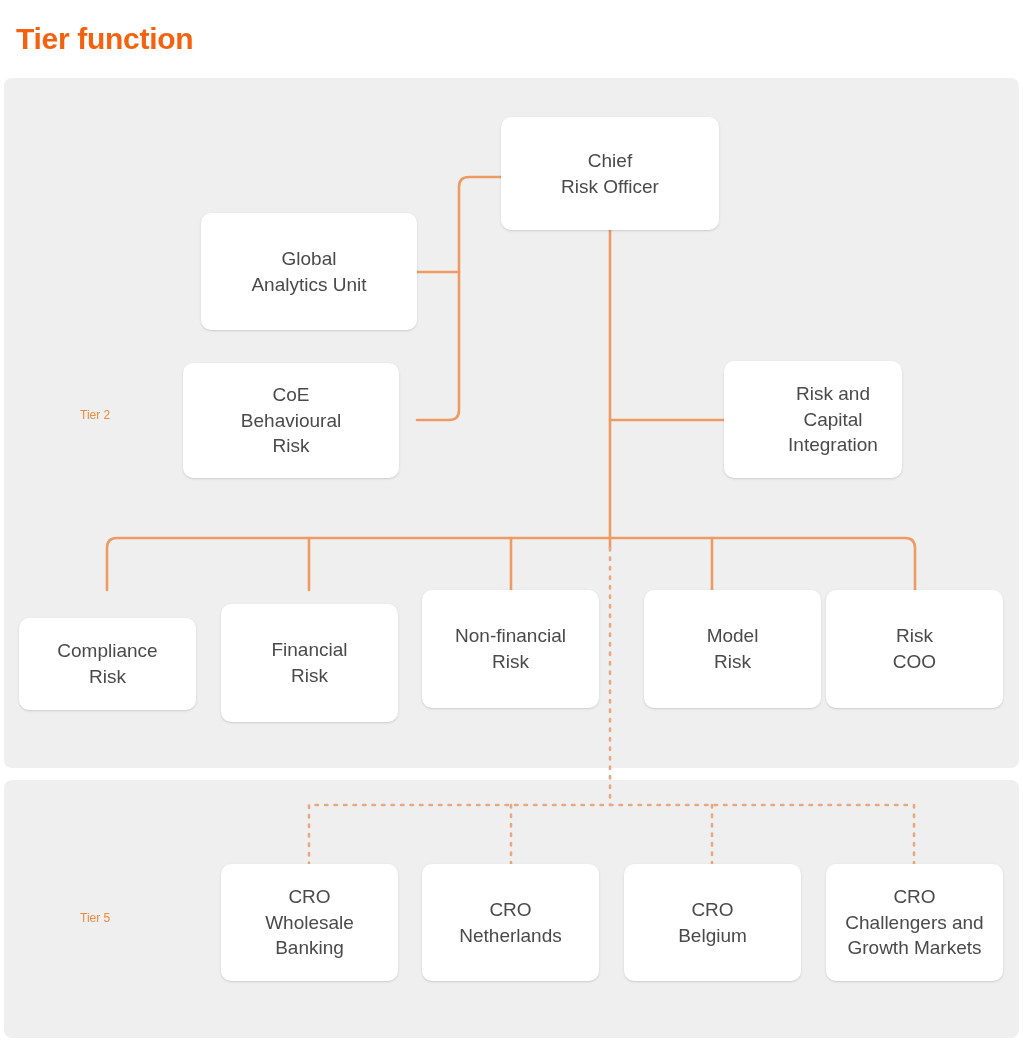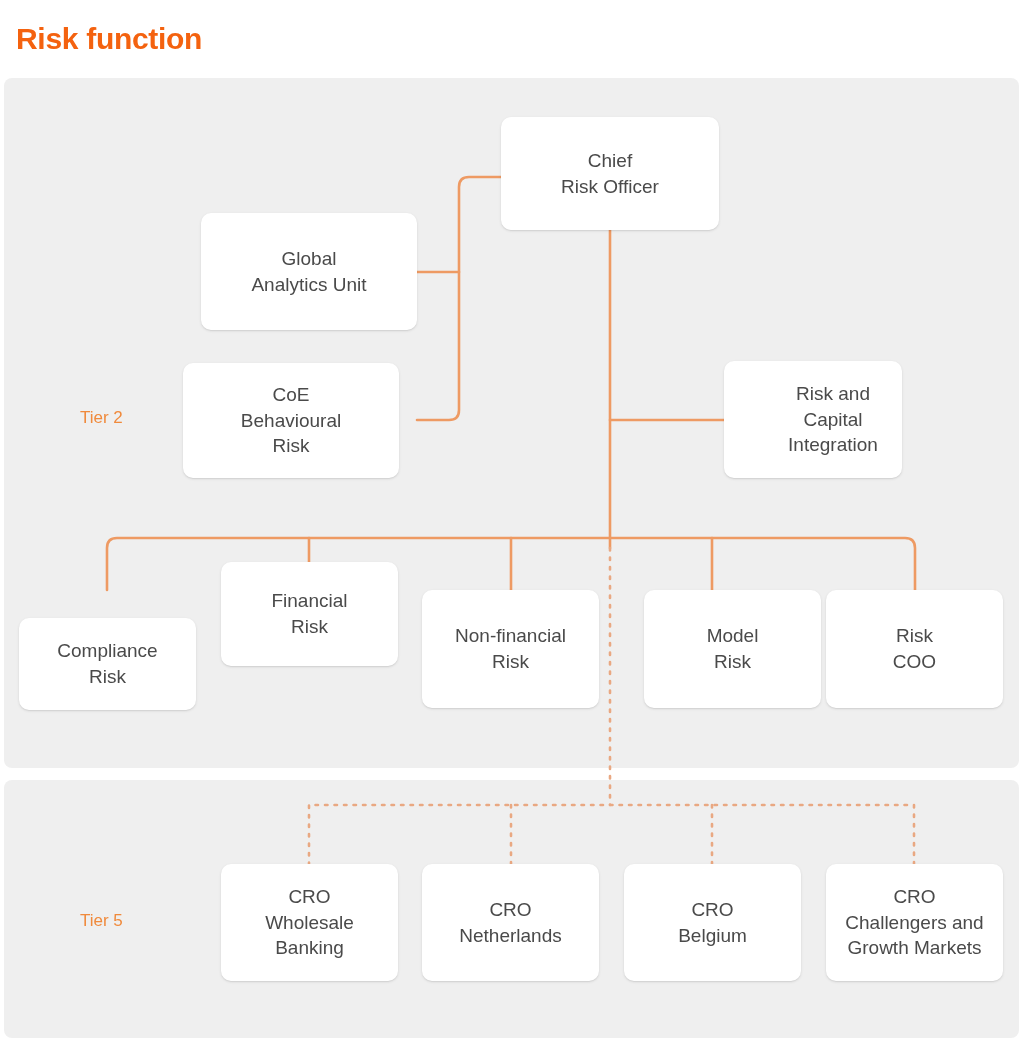--- a/index.html
+++ b/index.html
@@ -26,21 +26,21 @@
     background:#EFEFEF;
     border-radius:8px;
     box-sizing:border-box;
   }
   #panel-tier2{left:4px;top:78px;width:1015px;height:690px;}
   #panel-tier1{left:4px;top:780px;width:1015px;height:258px;}
 
   .tier-label{
     position:absolute;
     color:#F08A3C;
-    font-size:17px;
+    font-size:12px;
     font-weight:normal;
     white-space:nowrap;
   }
   #tier2-label{left:80px;top:408px;}
   #tier1-label{left:80px;top:911px;}
 
   .node{
     position:absolute;
     background:#ffffff;
     border-radius:10px;
@@ -56,21 +56,21 @@
   }
   .node span{display:block;white-space:pre-line;}
 
   svg.wires{position:absolute;left:0;top:0;width:1023px;height:1043px;z-index:1;pointer-events:none;}
 </style>
 </head>
 <body>
 
 <div id="root">
 
-  <div class="page-title">Risk function</div>
+  <div class="page-title">Tier function</div>
 
   <div class="panel" id="panel-tier2"></div>
   <div class="panel" id="panel-tier1"></div>
 
   <svg class="wires" viewBox="0 0 1023 1043">
     <g fill="none" stroke="#EE9A63" stroke-width="2.6" stroke-linecap="round">
 
       <path d="M610,230 L610,548"></path>
 
       <path d="M501,177 L469,177 Q459,177 459,187 L459,410 Q459,420 449,420 L417,420"></path>
@@ -115,21 +115,21 @@
   <div class="node" style="left:724px;top:361px;width:178px;height:117px;padding-left:48px;">
     <span>Risk and
 Capital
 Integration</span>
   </div>
 
   <div class="node" style="left:19px;top:610px;width:177px;height:92px;margin-top:8px;">
     <span>Compliance
 Risk</span>
   </div>
-  <div class="node" style="left:221px;top:562px;width:177px;height:104px;">
+  <div class="node" style="left:221px;top:604px;width:177px;height:118px;">
     <span>Financial
 Risk</span>
   </div>
   <div class="node" style="left:422px;top:590px;width:177px;height:118px;">
     <span>Non-financial
 Risk</span>
   </div>
   <div class="node" style="left:624px;top:590px;width:177px;height:118px;margin-left:20px;">
     <span>Model
 Risk</span>

